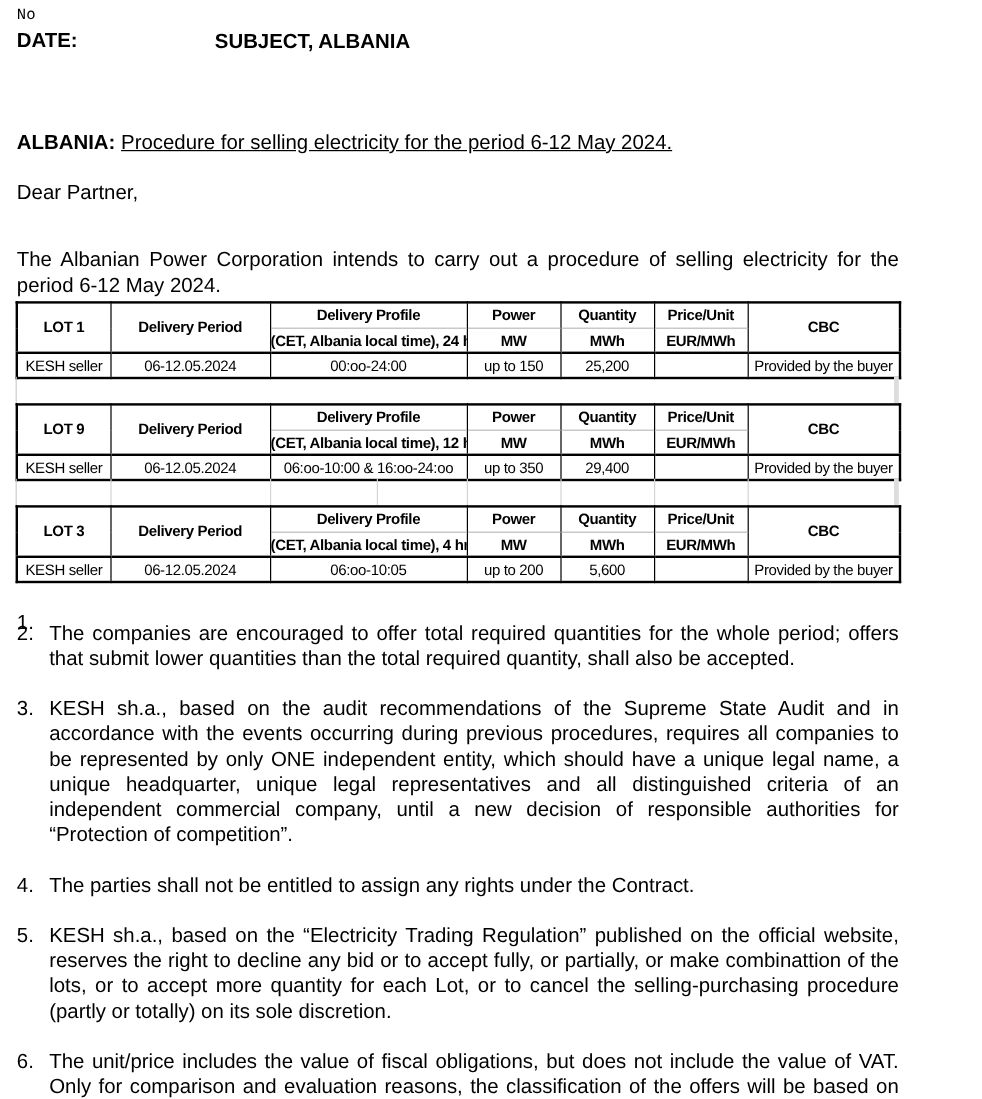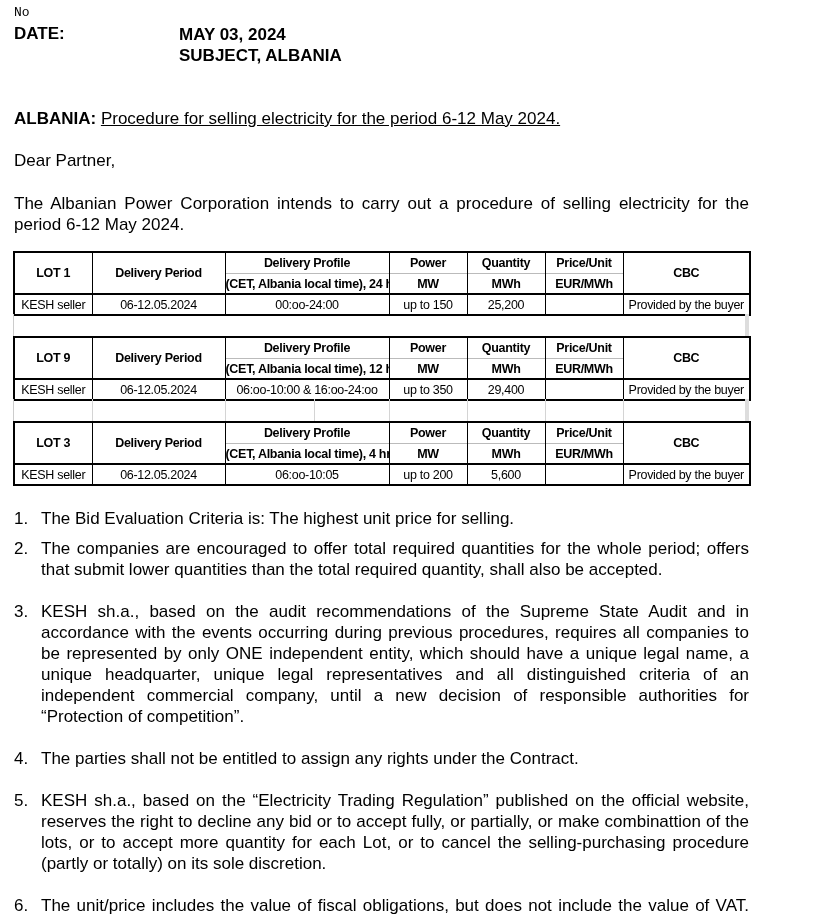--- a/index.html
+++ b/index.html
@@ -8,21 +8,21 @@
     .sans { font-family: Liberation Mono, monospace; }
 
     .doc-no { position: absolute; left: 14px; top: 5px; font-size: 13px; }
     .date-label { position: absolute; left: 14px; top: 24px; font-size: 17px; font-weight: bold; }
     .date-value { position: absolute; left: 179px; top: 24px; font-size: 17px; font-weight: bold; line-height: 21px; }
 
     .subject { position: absolute; left: 14px; top: 109px; font-size: 17px; }
     .subject b { font-weight: bold; }
     .subject .u { text-decoration: underline; }
     .salutation { position: absolute; left: 14px; top: 151px; font-size: 17px; }
-    .intro { position: absolute; left: 14px; top: 193px; width: 735px; font-size: 17px; line-height: 21px; text-align: justify; text-align-last: left; }
+    .intro { position: absolute; left: 14px; top: 206px; width: 735px; font-size: 17px; line-height: 21px; text-align: justify; text-align-last: left; }
 
     
     .lot-table { position: absolute; left: 13px; width: 736px; border: 2.5px solid #000; border-collapse: collapse; font-family: "Liberation Sans", "DejaVu Sans", sans-serif; font-size: 12.5px; letter-spacing: -0.3px; table-layout: fixed; }
     .lot-table td { border-left: 1.5px solid #000; border-right: 1.5px solid #000; text-align: center; padding: 0; white-space: nowrap; overflow: hidden; }
     .lot-table tr.h1 td { height: 20px; }
     .lot-table tr.h2 td { height: 19px; border-top: 1px solid #bbb; }
     .lot-table tr.data td { height: 19px; border-top: 2px solid #000; font-weight: normal; }
     .lot-table .bold { font-weight: bold; }
     .lot-table .rs { vertical-align: middle; }
 
@@ -33,21 +33,20 @@
     ol.items li { position: relative; padding-left: 27px; text-align: justify; }
     ol.items li .num { position: absolute; left: 0; top: 0; }
     ol.items li.last-left { text-align-last: left; }
   </style>
 </head>
 <body>
 
 <div class="doc-no sans">No</div>
 <div class="date-label serif">DATE:</div>
 <div class="date-value serif">
-  <div>MAY 03, 2024</div>
   <div>SUBJECT, ALBANIA</div>
 </div>
 
 <div class="subject serif">
   <b>ALBANIA:</b>
   <span class="u">Procedure for selling electricity for the period 6-12 May 2024.</span>
 </div>
 
 <div class="salutation serif">Dear Partner,</div>
 <div class="intro serif">The Albanian Power Corporation intends to carry out a procedure of selling electricity for the period 6-12 May 2024.</div>
@@ -174,21 +173,20 @@
     <td>5,600</td>
     <td></td>
     <td>Provided by the buyer</td>
   </tr>
 </tbody>
   </table>
 
 <ol class="items serif">
   <li class="last-left" style="margin-bottom:9px;">
     <span class="num">1.</span>
-    <span>The Bid Evaluation Criteria is: The highest unit price for selling.</span>
   </li>
   <li class="last-left" style="margin-bottom:21px;">
     <span class="num">2.</span>
     <span>The companies are encouraged to offer total required quantities for the whole period; offers that submit lower quantities than the total required quantity, shall also be accepted.</span>
   </li>
   <li class="last-left" style="margin-bottom:21px;">
     <span class="num">3.</span>
     <span>KESH sh.a., based on the audit recommendations of the Supreme State Audit and in accordance with the events occurring during previous procedures, requires all companies to be represented by only ONE independent entity, which should have a unique legal name, a unique headquarter, unique legal representatives and all distinguished criteria of an independent commercial company, until a new decision of responsible authorities for “Protection of competition”.</span>
   </li>
   <li class="last-left" style="margin-bottom:21px;">

